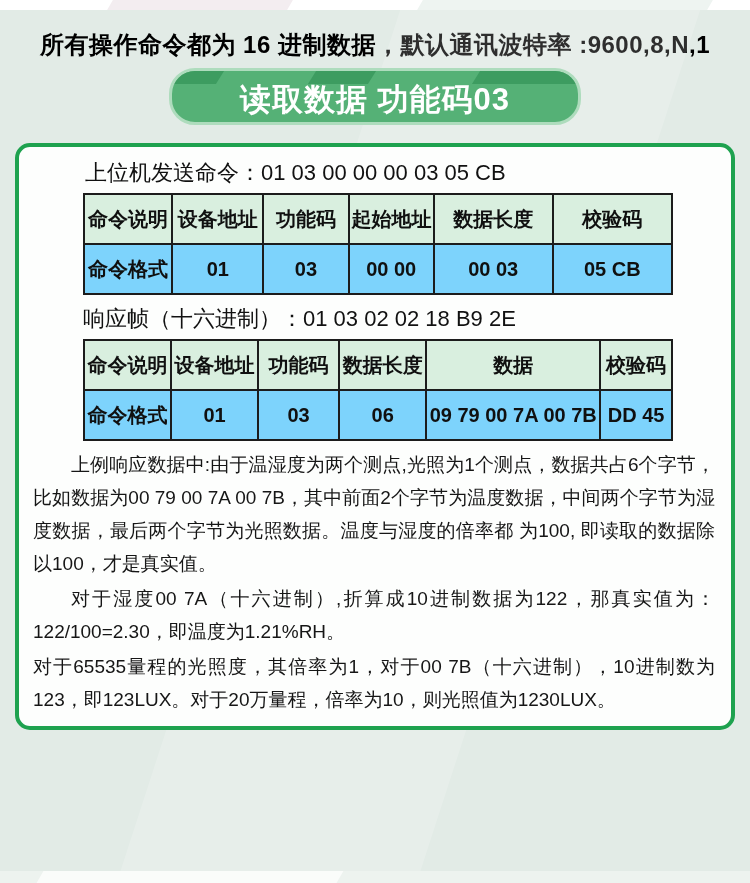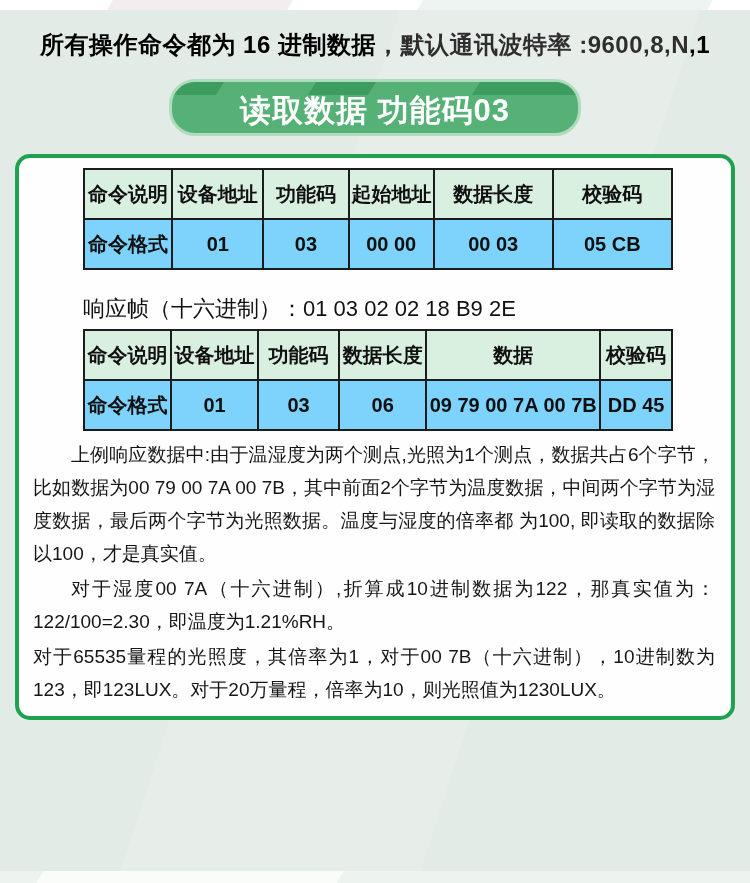--- a/index.html
+++ b/index.html
@@ -27,21 +27,21 @@
     margin-top:19px;
     text-align:center;
     font-size:24px;
     font-weight:bold;
     letter-spacing:0.5px;
     color:#000000;
   }
   .fc-button{
     position:relative;
     width:412px;height:57px;
-    margin:18px auto 0;
+    margin:7px auto 0;
     background:#55b176;
     border:3px solid #aedcbd;
     border-radius:26px;
     box-sizing:border-box;
     overflow:hidden;
     display:flex;align-items:center;justify-content:center;
   }
   .fc-top{
     position:absolute;top:0;left:0;right:0;height:13px;background:#3d9c60;
   }
@@ -67,21 +67,21 @@
     position:relative;
   }
   .intro{
     margin:0 0 0 64px;
     font-size:22px;
     line-height:32px;
     color:#111111;
   }
   .intro.second{margin-left:56px;margin-bottom:4px;}
   .resp-line{
-    margin:24px 0 5px 54px;
+    margin:9px 0 5px 54px;
     font-size:22px;
     line-height:30px;
     color:#111111;
   }
   table.cmd-table{
     border-collapse:collapse;
     margin-left:54px;
     width:590px;
     table-layout:fixed;
   }
@@ -131,20 +131,21 @@
 <div class="fc-button">
   <div class="fc-top">
     <span class="cut c1"></span>
     <span class="cut c2"></span>
   </div>
   <span class="fc-label">读取数据 功能码03</span>
 </div>
 
 <div class="card">
 
+  <p class="intro second">上位机发送命令：01 03 00 00 00 03 05 CB</p>
 
   <table class="cmd-table">
     <colgroup>
       <col style="width:15%">
         <col style="width:15.5%">
         <col style="width:14.5%">
       <col style="width:14.5%">
         <col style="width:20.2%">
         <col style="width:20.3%">
     </colgroup>

